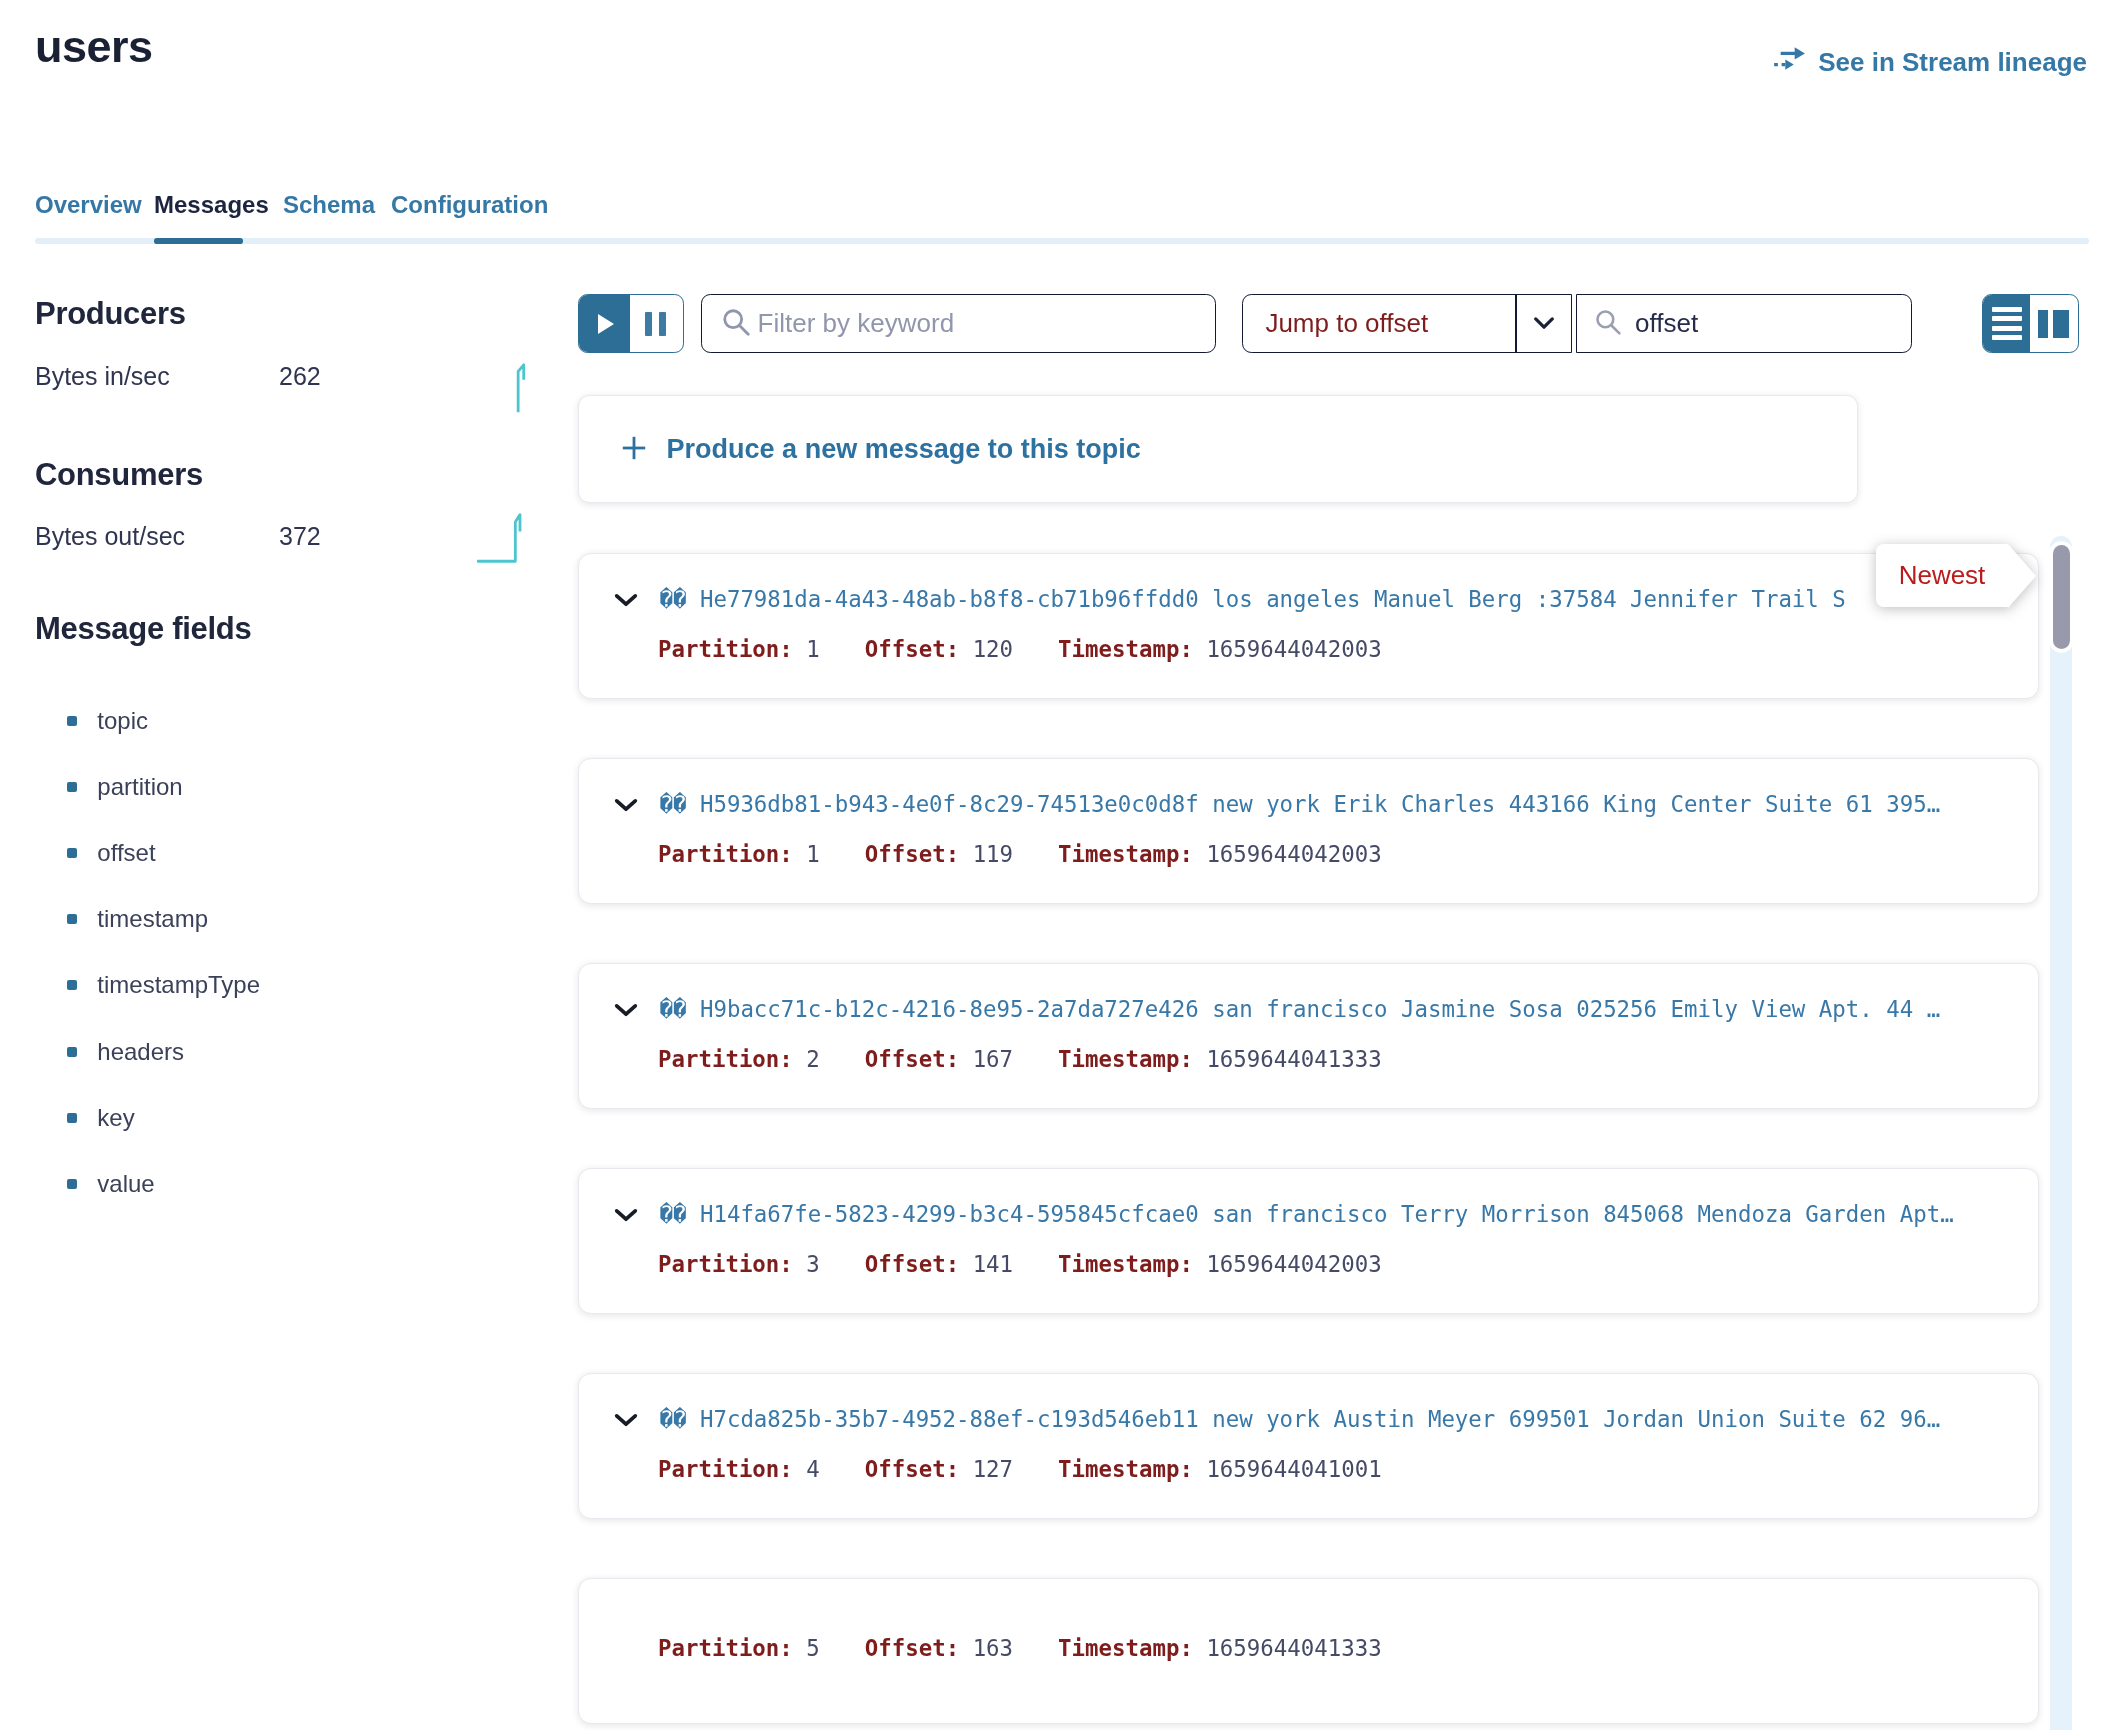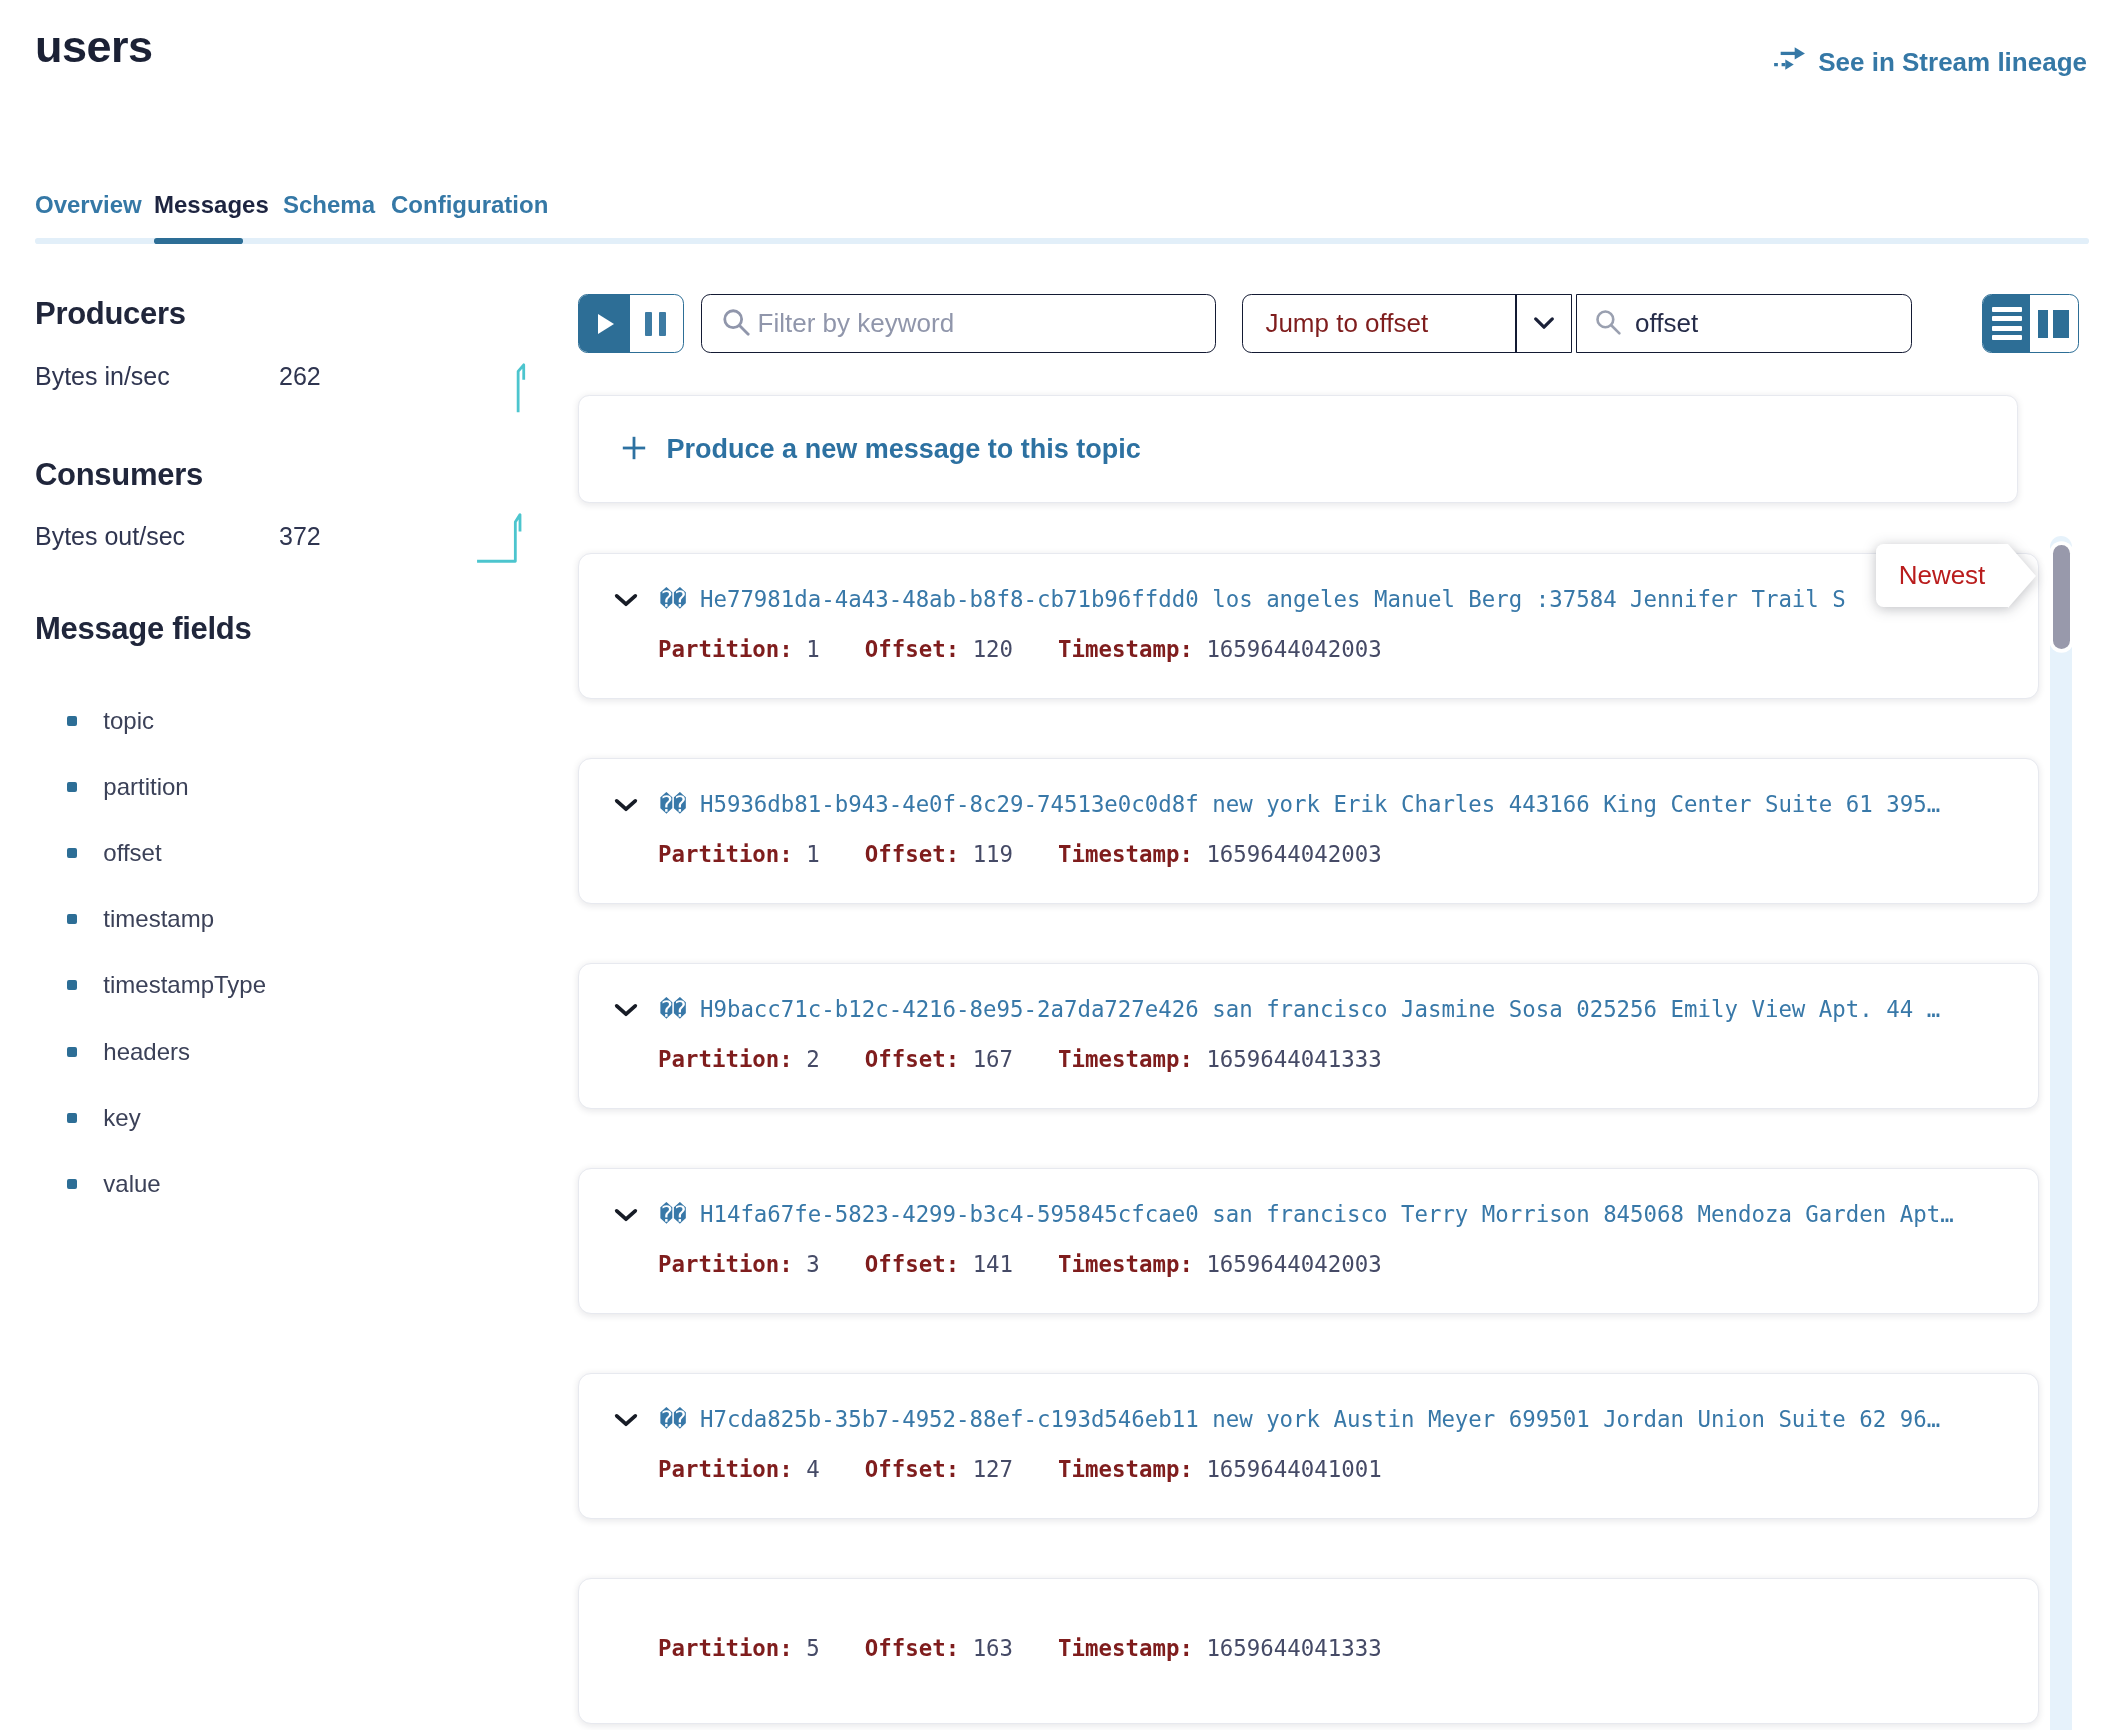--- a/index.html
+++ b/index.html
@@ -18,21 +18,21 @@
   .tab.active { color:#1d2440; }
   .tab-underline { position:absolute; left:0; right:0; top:47px; height:5.6px; background:#e2eff9; border-radius:2.8px; }
   .tab-indicator { position:absolute; left:119px; width:89px; top:47px; height:5.6px; background:#2d6e96; border-radius:2.8px; }
 
   
   .side-heading { position:absolute; left:35px; font-size:31px; font-weight:800; color:#20263b; letter-spacing:-0.3px; }
   .metric-row { position:absolute; left:35px; width:494px; font-size:25px; color:#2f3550; }
   .metric-label { position:absolute; left:0; top:0; }
   .metric-value { position:absolute; left:244px; top:0; }
   .sparkline { position:absolute; }
-  .field-item { position:absolute; left:67px; display:flex; align-items:center; gap:26px; cursor:pointer;justify-content:flex-end; }
+  .field-item { position:absolute; left:67px; display:flex; align-items:center; gap:20px; cursor:pointer;justify-content:flex-end; }
   .field-bullet { width:10.3px; height:10.3px; background:#2d6e96; border-radius:1.9px; flex:none; }
   .field-label { font-size:24px; color:#3b4158; }
 
   
   .seg-control { position:absolute; top:294px; height:59px; border:1.9px solid #2d6e96; border-radius:9.3px;
     display:flex; overflow:hidden; background:#fff; cursor:pointer; }
   .seg-half { width:51px; display:flex; align-items:center; justify-content:center; }
   .seg-half.active { background:#2d6e96; }
   .play-tri { width:0; height:0; border-left:16px solid #fff; border-top:10.3px solid transparent; border-bottom:10.3px solid transparent; margin-left:3.7px; }
   .pause-icon { display:flex; gap:6.5px; }
@@ -52,21 +52,21 @@
     border-radius:9.3px 0 0 9.3px; display:flex; align-items:stretch; background:#fff; cursor:pointer; }
   .jump-label { flex:1; display:flex; align-items:center; padding-left:22.4px; font-size:26px; color:#7f1d1d; }
   .jump-div { width:1.9px; background:#131a33; }
   .jump-chevron { width:54px; display:flex; align-items:center; justify-content:center; }
 
   .offset-box { position:absolute; left:1576px; top:294px; width:336px; height:59px; border:1.9px solid #131a33;
     border-radius:0 9.3px 9.3px 0; display:flex; align-items:center; padding:0 17px; gap:13px; background:#fff; }
   .offset-box input { border:none; outline:none; width:214px; font-size:26px; color:#262c49; font-family:"Liberation Sans",sans-serif; }
 
   
-  .produce-card { position:absolute; left:578px; top:395px; width:1440px; height:108px; background:#fff;
+  .produce-card { position:absolute; left:578px; top:395px; width:1280px; height:108px; background:#fff;
     border:0.9px solid #e7e9ef; border-radius:11.2px; box-shadow:0 1.9px 7.5px rgba(20,24,40,.10);
     display:flex; align-items:center; padding:0 41px; gap:18.6px; cursor:pointer; }
   .produce-label { font-size:27px; font-weight:700; color:#2d71a1; }
 
   
   .msg-card { position:absolute; left:578px; width:1461px; height:146px; background:#fff;
     border:0.9px solid #e7e9ef; border-radius:13px; box-shadow:0 1.9px 7.5px rgba(20,24,40,.10);
     padding:32px 34px 0 34px; overflow:hidden; cursor:pointer; }
   .msg-line1 { display:flex; align-items:flex-end; gap:20.5px; white-space:nowrap; overflow:hidden; }
   .msg-text { font-family:"DejaVu Sans Mono", monospace; font-size:22.4px; color:#3878a8; white-space:pre; }

